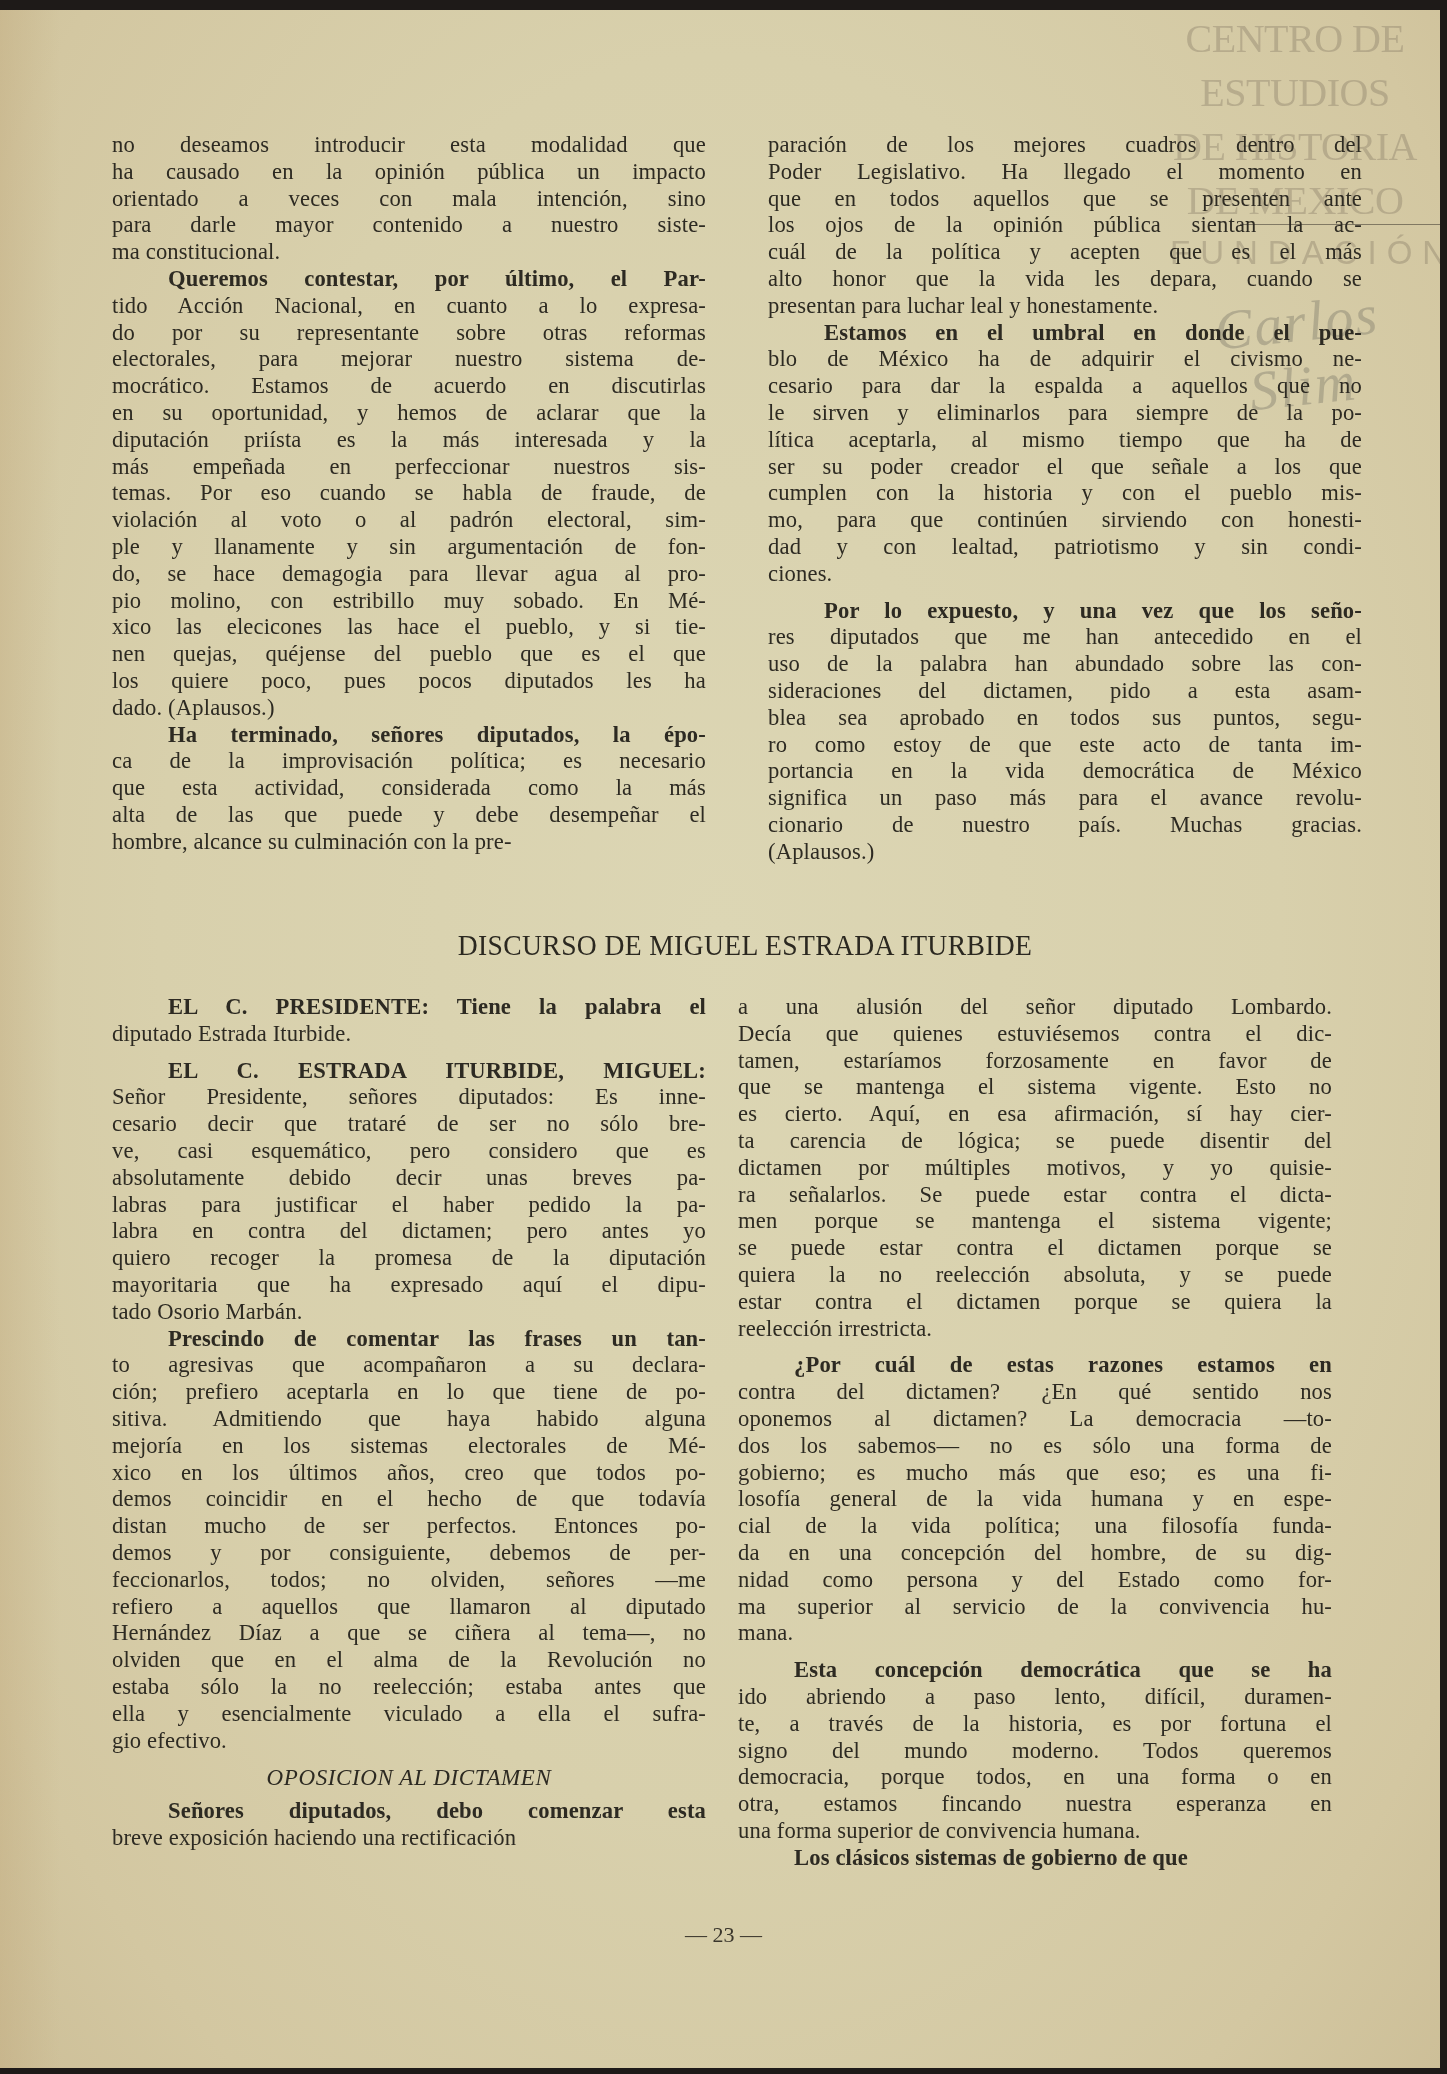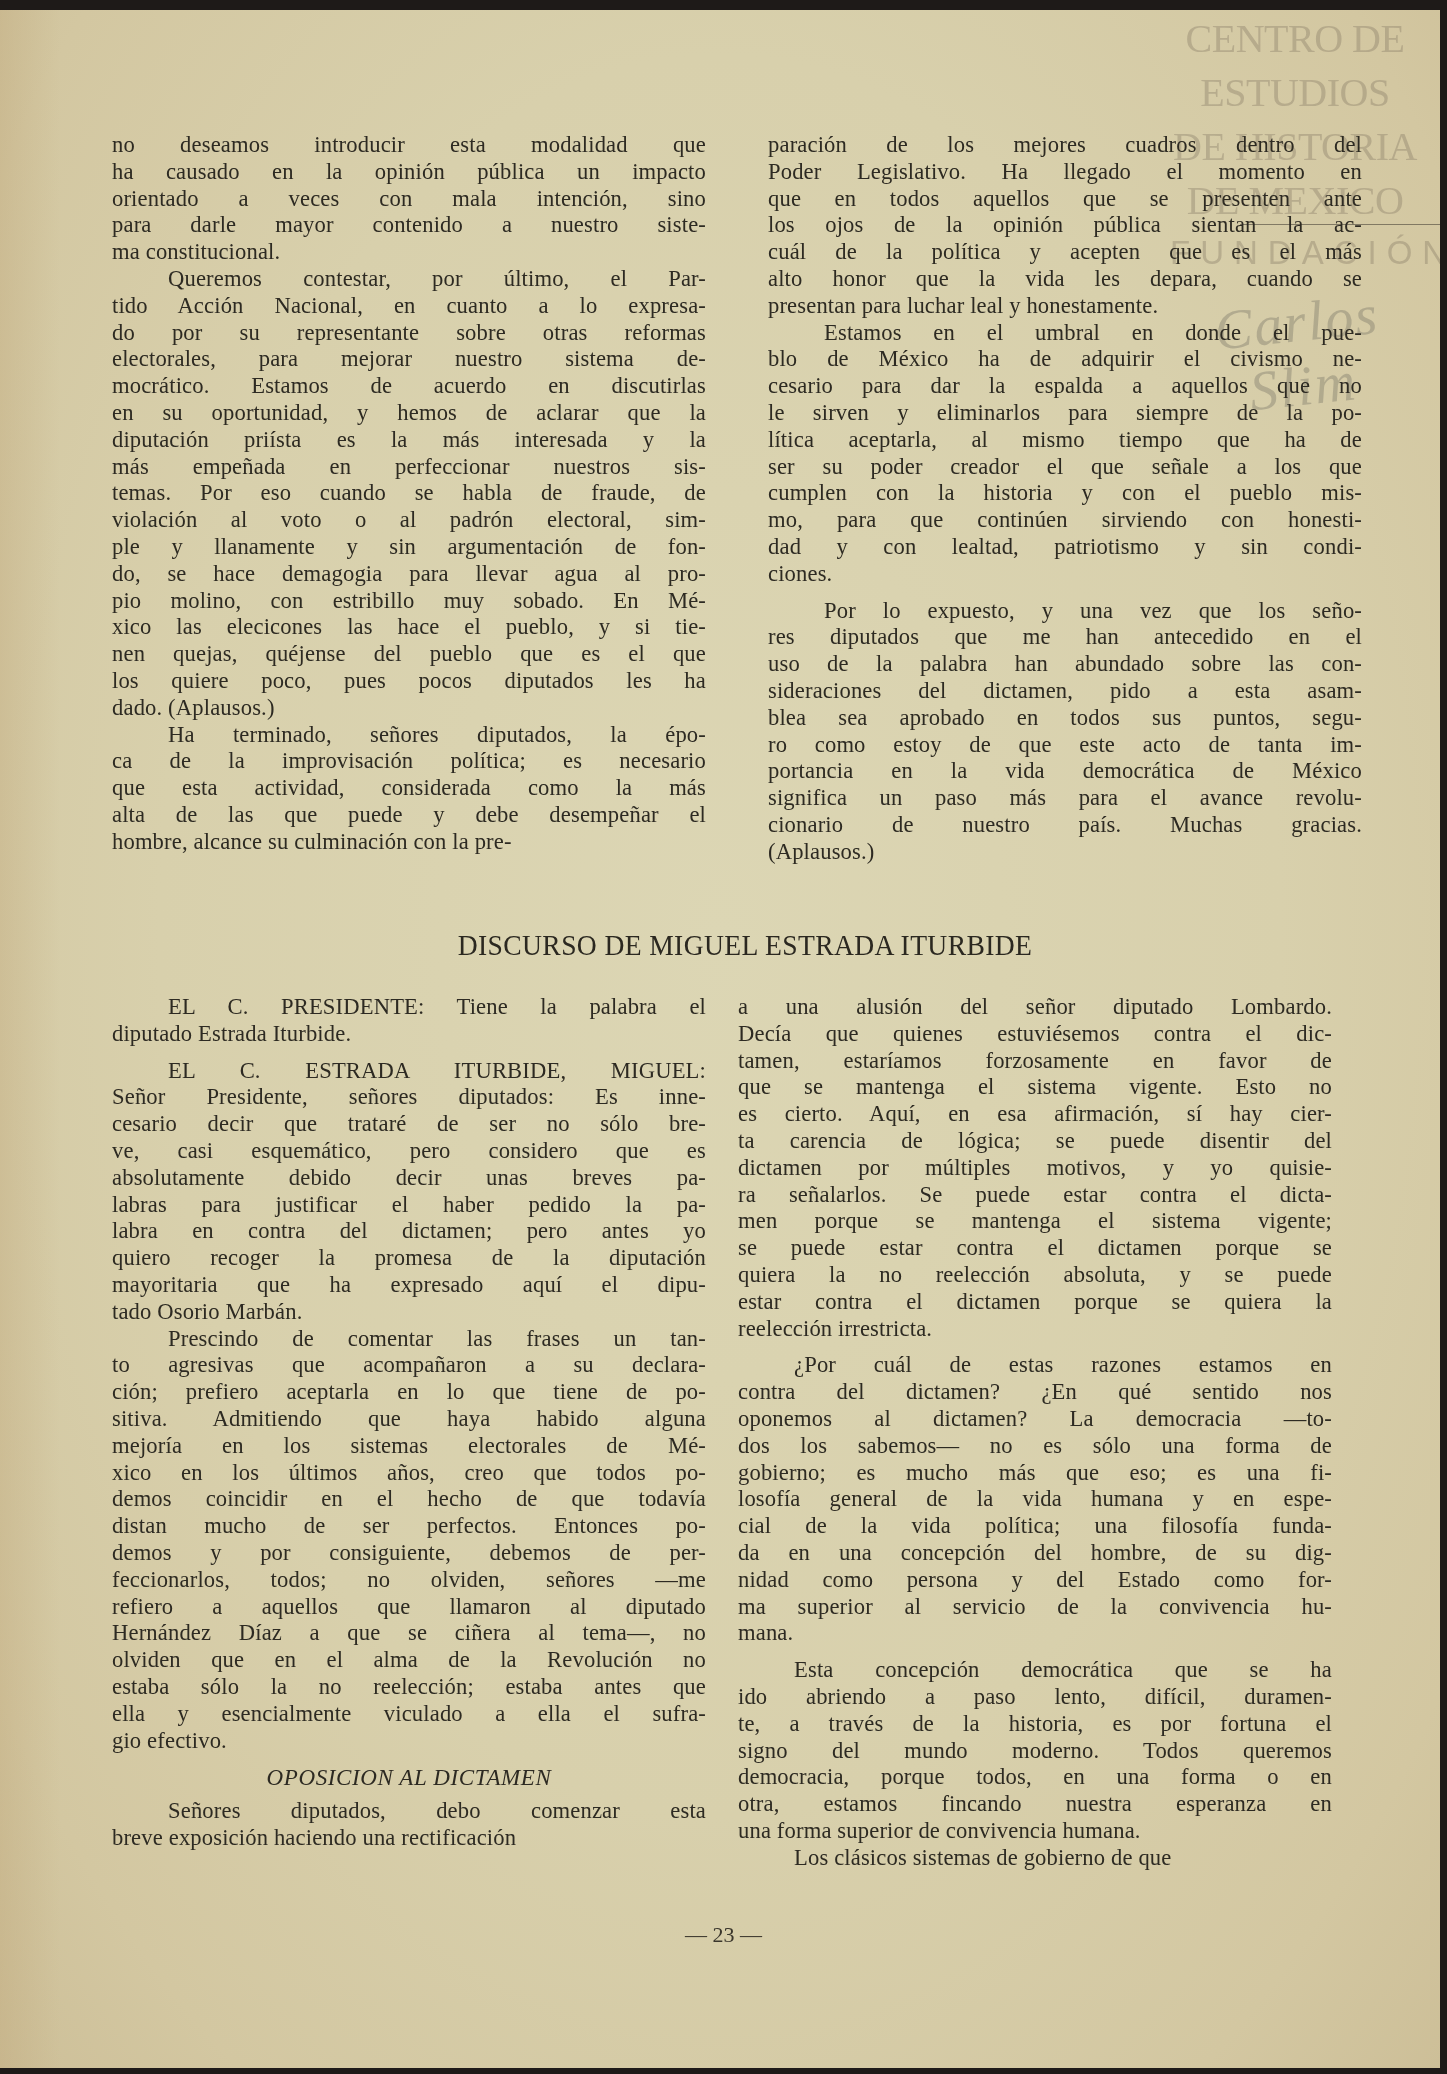--- a/index.html
+++ b/index.html
@@ -19,21 +19,21 @@
     background: linear-gradient(to right, rgba(190,165,120,0.35), rgba(190,165,120,0));
   }
   .col {
     position: absolute; width: 594px;
     font-size: 22.6px; line-height: 26.8px;
     text-align: justify; hyphens: none;
     letter-spacing: 0.15px;
   }
   .col .line { display: block; text-align: justify; text-align-last: justify; white-space: nowrap; height: 26.8px; }
   .col .line.last { text-align-last: left; }
-  .col .line.ind { padding-left: 56px; }
+  .col .line.ind { padding-left: 56px; font-weight: bold; }
   .gap-small { height: 10px; }
   #col-top-left { left: 112px; top: 122px; }
   #col-top-right { left: 768px; top: 122px; }
   #col-bot-left { left: 112px; top: 984px; }
   #col-bot-right { left: 738px; top: 984px; }
   .heading {
     position: absolute; left: 0; width: 1490px; top: 918px; text-align: center;
     font-family: "Liberation Sans Narrow", "Liberation Serif", serif;
     font-size: 30px; letter-spacing: 0.4px; color: #2b2820;
     transform: scaleX(0.92); transform-origin: 50% 0;

